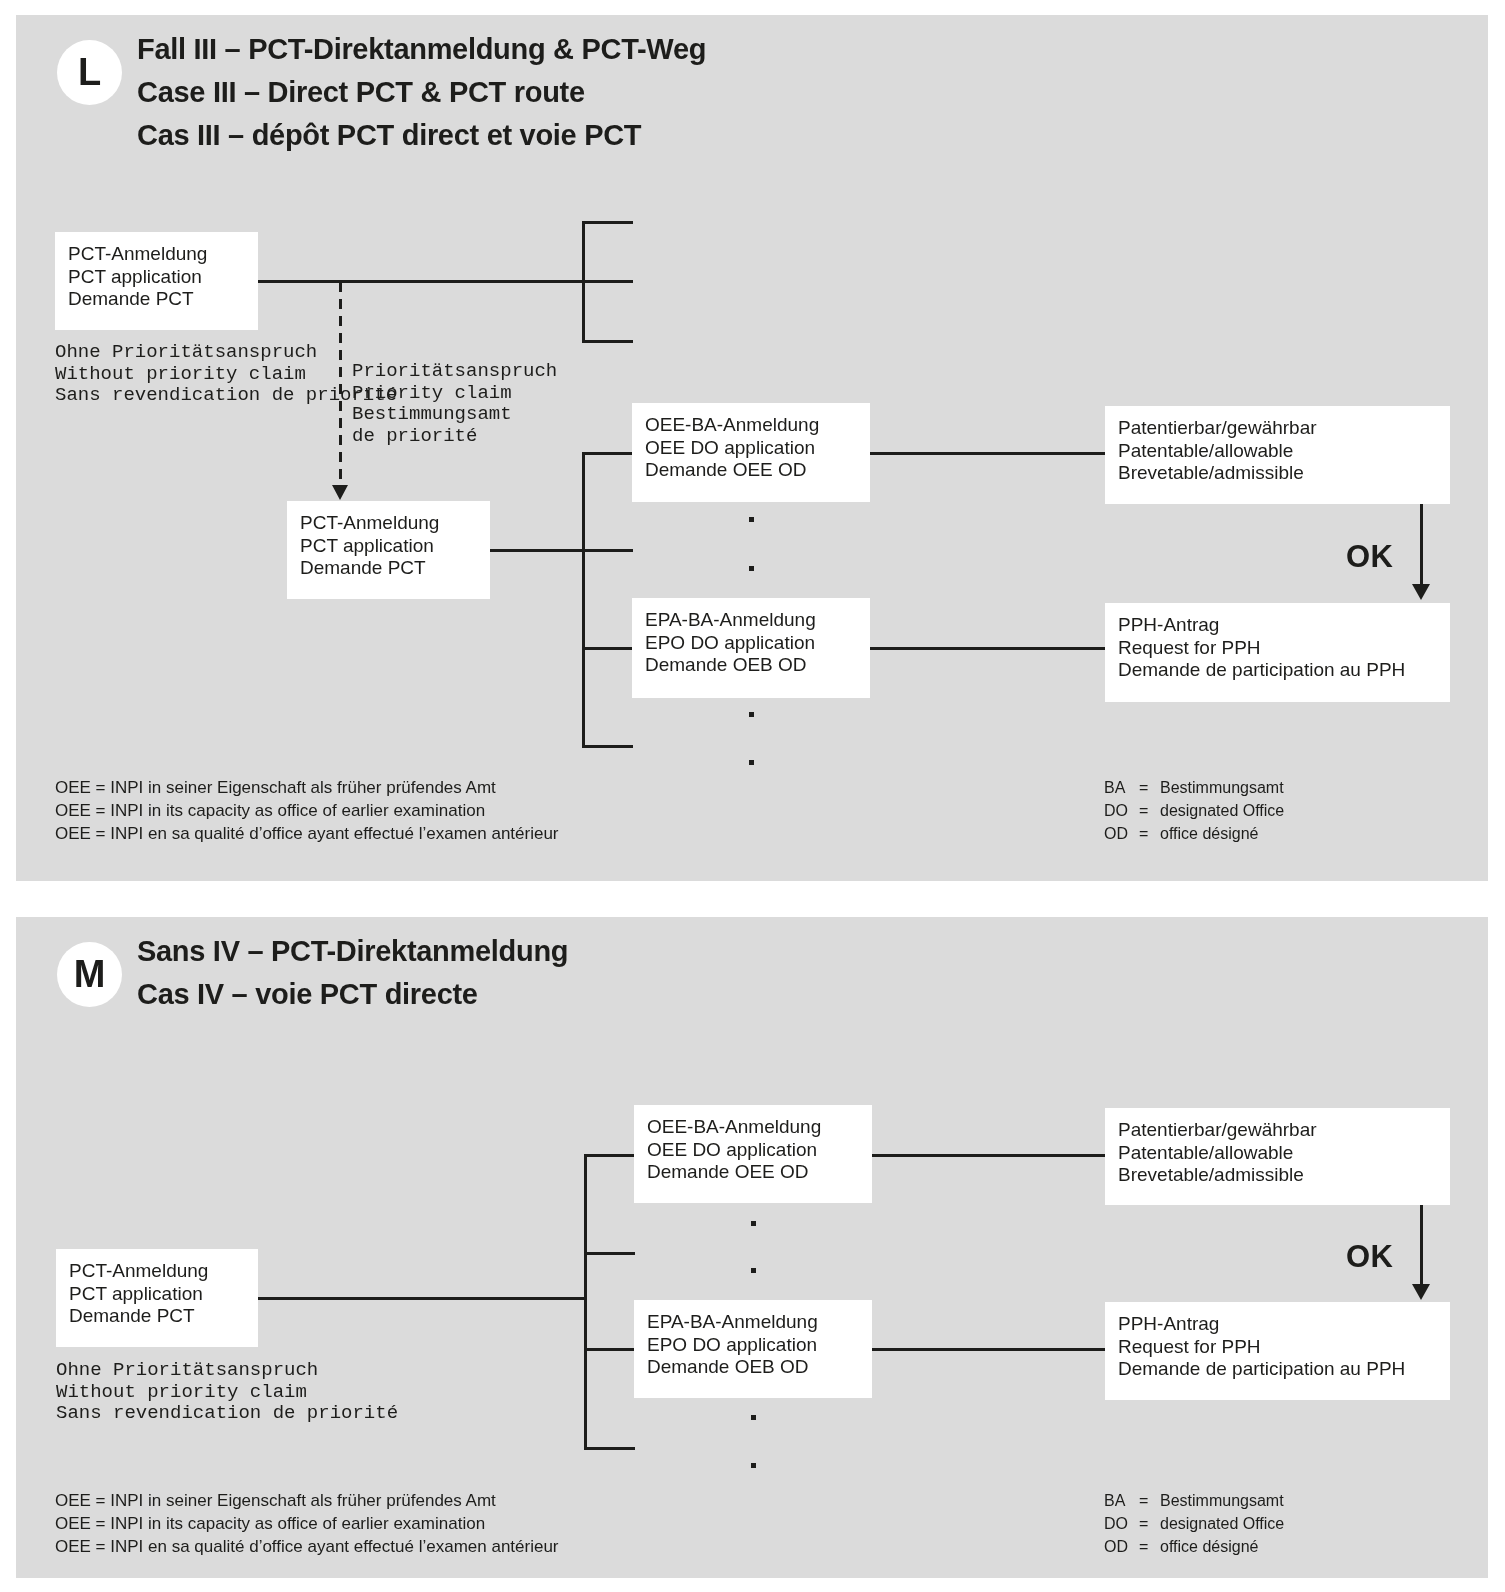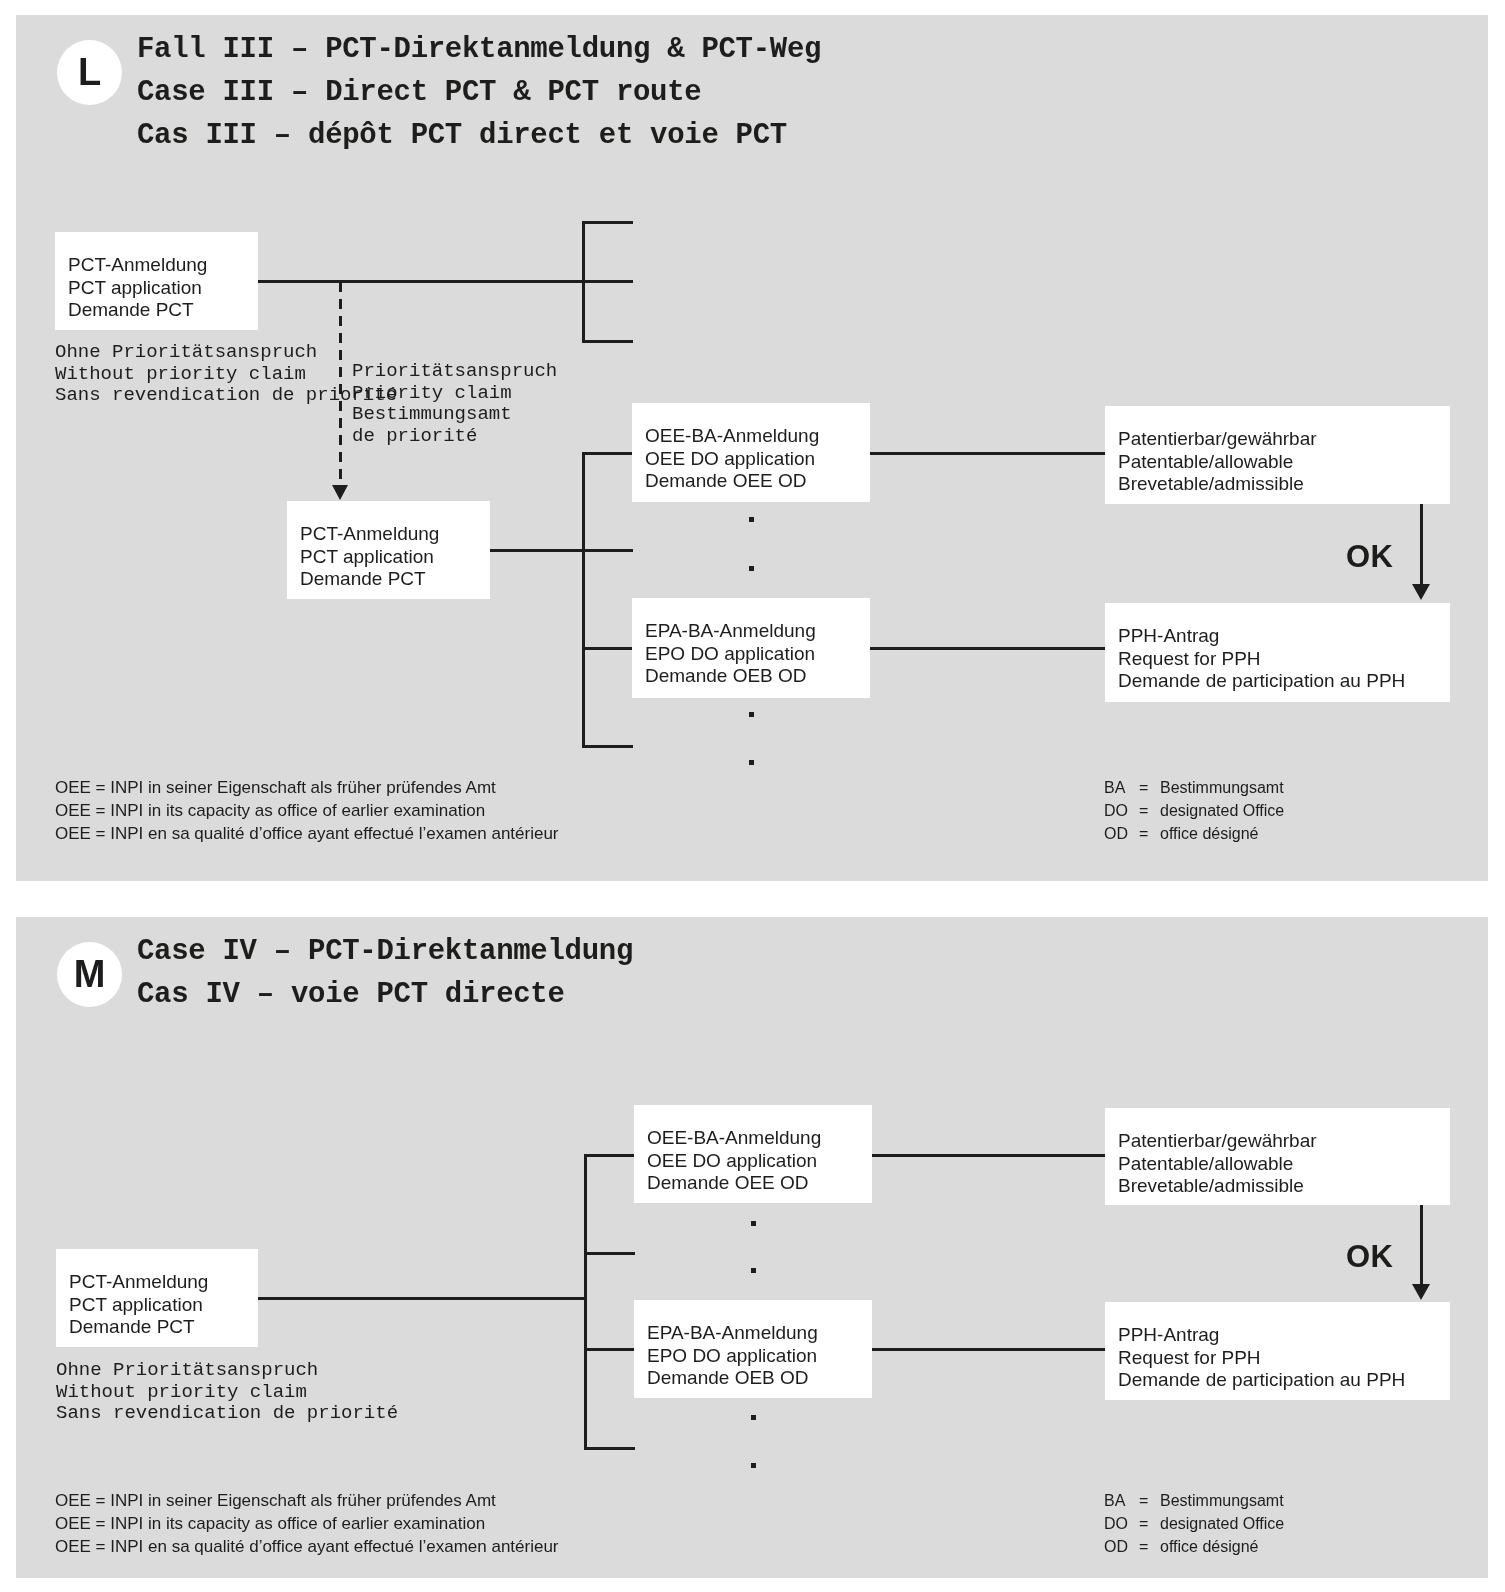--- a/index.html
+++ b/index.html
@@ -2,22 +2,22 @@
 <html><head>
 <meta charset="utf-8">
 <style>
   html,body{margin:0;padding:0;background:#ffffff;}
   #stage{position:relative;width:1505px;height:1592px;background:#ffffff;overflow:hidden;
          font-family:"Liberation Sans",sans-serif;color:#1d1d1b;}
   .panel{position:absolute;left:16px;width:1472px;background:#dbdbdb;}
   .badge{position:absolute;width:65px;height:65px;border-radius:50%;background:#ffffff;
          display:flex;align-items:center;justify-content:center;
          font-size:38px;font-weight:bold;color:#1d1d1b;}
-  .title{position:absolute;font-size:29px;font-weight:bold;line-height:43px;letter-spacing:-0.3px;white-space:nowrap;font-family:Liberation Mono, monospace;}
-  .box{position:absolute;background:#ffffff;box-sizing:border-box;padding:22px 6px 0 13px;
+  .title{position:absolute;font-size:29px;font-weight:bold;line-height:43px;letter-spacing:-0.3px;white-space:nowrap;}
+  .box{position:absolute;background:#ffffff;box-sizing:border-box;padding:11px 6px 0 13px;
        font-size:19px;line-height:22.5px;white-space:nowrap;}
   .lbl{position:absolute;font-size:19px;line-height:21.5px;white-space:nowrap;font-family:Liberation Mono, monospace;}
   .hline{position:absolute;height:3px;background:#1d1d1b;}
   .vline{position:absolute;width:3px;background:#1d1d1b;}
   .vdash{position:absolute;width:2.5px;background:repeating-linear-gradient(to bottom,#1d1d1b 0 10px,transparent 10px 17px);}
   .ah{position:absolute;width:0;height:0;border-left:9px solid transparent;border-right:9px solid transparent;border-top:16px solid #1d1d1b;}
   .ah-small{position:absolute;width:0;height:0;border-left:8px solid transparent;border-right:8px solid transparent;border-top:15px solid #1d1d1b;}
   .ok{position:absolute;font-size:31px;font-weight:bold;letter-spacing:0.5px;}
   .dot{position:absolute;width:5px;height:5px;background:#1d1d1b;}
   .fn{position:absolute;font-size:17px;line-height:23px;white-space:nowrap;}
@@ -135,21 +135,21 @@
     </div>
   </div>
 
   <div class="panel" style="top:917px;height:661px;">
 
     <div class="badge" style="left:41px;top:25px;">
       <span>M</span>
     </div>
 
     <div class="title" style="left:121px;top:13px;">
-      <div>Case IV – PCT-Direktanmeldung</div>
+      <div>Sans IV – PCT-Direktanmeldung</div>
       <div>Cas IV – voie PCT directe</div>
     </div>
 
     <div class="hline" style="left:242px;top:380px;width:329px;"></div>
     <div class="vline" style="left:568px;top:238px;height:295px;"></div>
     <div class="hline" style="left:568px;top:237px;width:50px;"></div>
     <div class="hline" style="left:568px;top:335px;width:51px;"></div>
     <div class="hline" style="left:568px;top:431px;width:50px;"></div>
     <div class="hline" style="left:568px;top:530px;width:51px;"></div>
 

